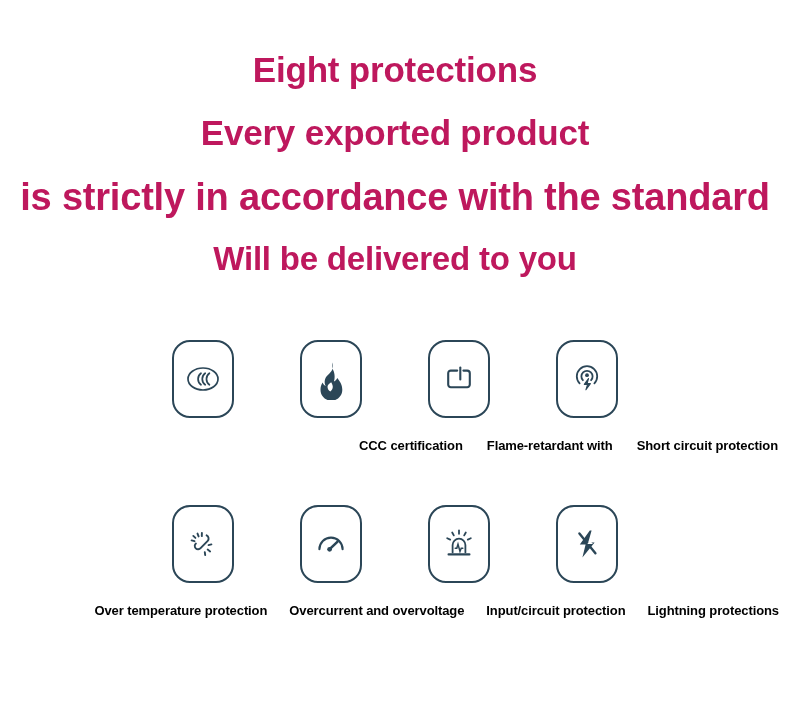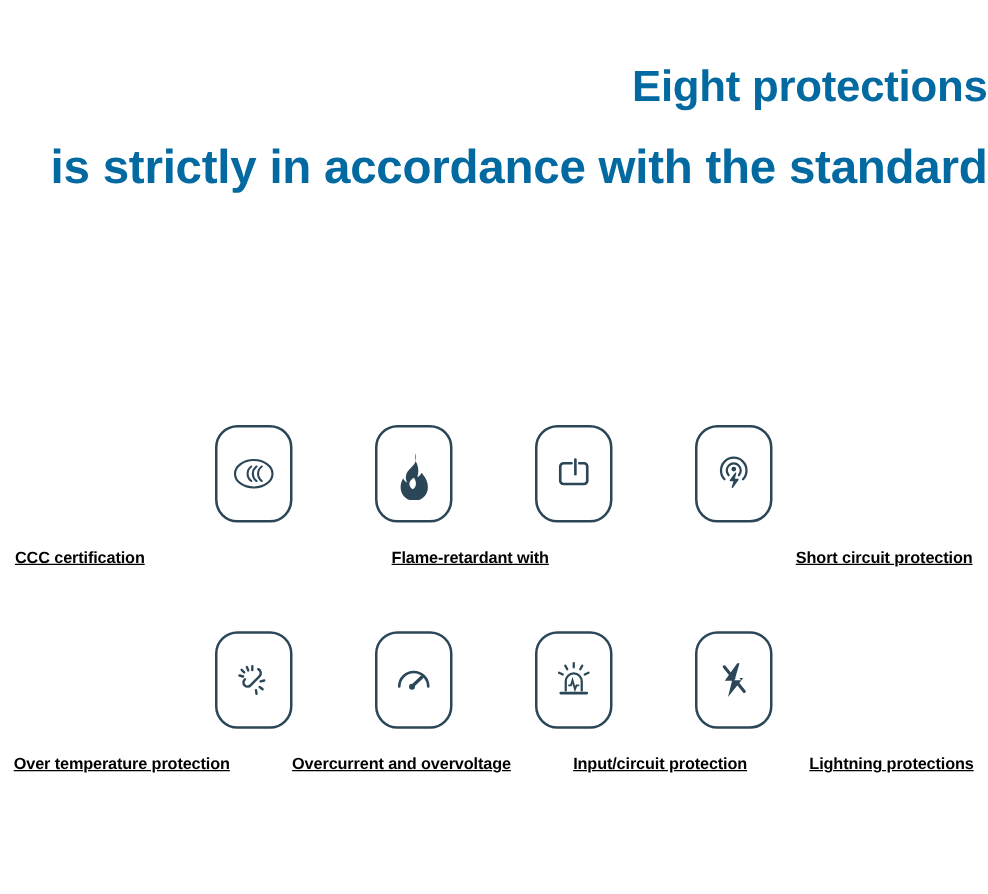--- a/index.html
+++ b/index.html
@@ -21,26 +21,25 @@
     position: relative;
     box-sizing: border-box;
   }
 
   
   .headings {
     padding-top: 52px;
     text-align: center;
   }
   .heading {
-    color: #0369a1;
+    color: #be185d;
     font-weight: bold;
     letter-spacing: -0.2px;
     line-height: 1.0;
     white-space: nowrap;
-    text-align: right;
   }
   .h-1 { font-size: 35px; margin-bottom: 28px; }
   .h-2 { font-size: 35px; margin-bottom: 28px; }
   .h-3 { font-size: 38px; margin-bottom: 26px; }
   .h-4 { font-size: 33px; margin-bottom: 0; }
 
   
   .grid-row {
     position: absolute;
     left: 0;
@@ -65,44 +64,45 @@
     align-items: center;
     justify-content: center;
     box-sizing: border-box;
   }
   .card svg {
     display: block;
   }
 
   .labels {
     display: flex;
-    justify-content: space-between;
+    justify-content: flex-end;
     align-items: baseline;
     margin-top: 16px;
-    text-decoration: underline;
   }
   .label {
     color: #000000;
     font-size: 13px;
     font-weight: bold;
     text-align: center;
     white-space: nowrap;
     letter-spacing: -0.1px;
   }
   .labels-row1 .label { margin: 0 12px; }
   .labels-row2 .label { margin: 0 11px; }
 </style>
 </head>
 <body>
 
 <div class="page">
 
   <div class="headings">
     <div class="heading h-1">Eight protections</div>
+    <div class="heading h-2">Every exported product</div>
     <div class="heading h-3">is strictly in accordance with the standard</div>
+    <div class="heading h-4">Will be delivered to you</div>
   </div>
 
   <div class="grid-row row-1">
     <div class="cards">
 
       <div class="card">
         <span>
           <svg width="42" height="42" viewBox="0 0 42 42" fill="none" stroke="#2b4657" stroke-width="1.7">
             <ellipse cx="21" cy="21" rx="15" ry="11"></ellipse>
             <path d="M19 15.2 A7.2 7.2 0 0 0 19 26.8" stroke-linecap="round"></path>

